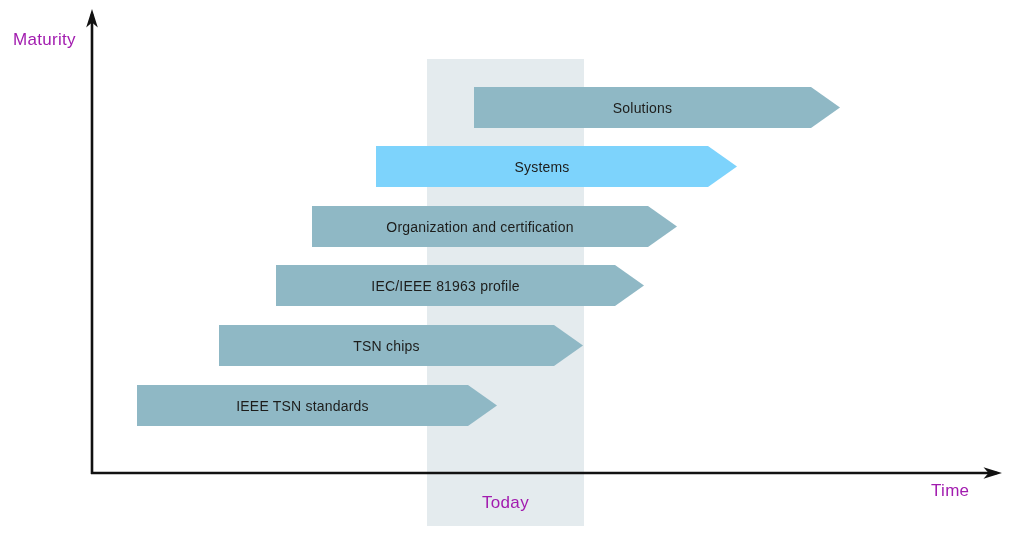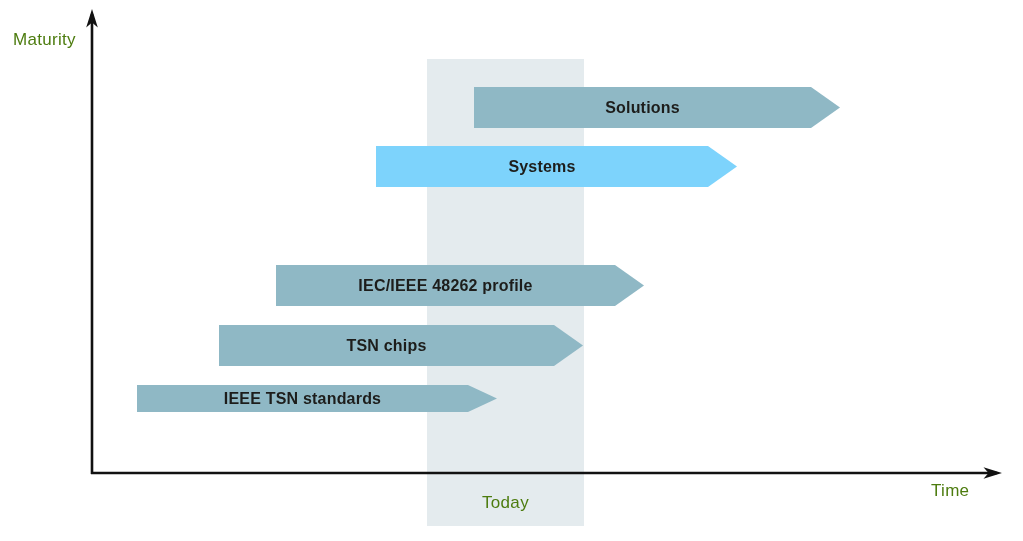--- a/index.html
+++ b/index.html
@@ -20,40 +20,40 @@
     background: #e4ebee;
   }
   .axes-svg {
     position: absolute;
     left: 0;
     top: 0;
     pointer-events: none;
   }
   .axis-label {
     position: absolute;
-    color: #4d7c0f;
+    color: #a21caf;
     font-size: 17px;
     letter-spacing: 0.3px;
     white-space: nowrap;
   }
   .arrow {
     position: absolute;
     display: flex;
     align-items: center;
     justify-content: center;
     background: #8fb8c5;
     
     clip-path: polygon(0 0, calc(100% - 29px) 0, 100% 50%, calc(100% - 29px) 100%, 0 100%);
     padding-right: 29px; 
     box-sizing: border-box;
   }
   .arrow-label {
     color: #1d1d1b;
-    font-size: 16px;
-    font-weight: bold;
+    font-size: 14px;
+    font-weight: normal;
     letter-spacing: 0.2px;
     white-space: nowrap;
   }
 </style>
 </head>
 <body>
 
 <div class="canvas">
 
   <div class="today-band" style="left: 427px; top: 59px; width: 157px; height: 467px; background: rgb(228, 235, 238);"></div>
@@ -72,23 +72,26 @@
   <div class="axis-label" style="left:931px; top:481px;text-align:right;">Time</div>
 
   <div class="axis-label" style="left:427px; top:493px; width:157px; text-align:center;">Today</div>
 
   <div class="arrow" style="left: 474px; top: 87px; width: 366px; height: 41px; background: rgb(143, 184, 197);">
     <span class="arrow-label" style="color: rgb(29, 29, 27);">Solutions</span>
   </div>
   <div class="arrow" style="left: 376px; top: 146px; width: 361px; height: 41px; background: #7dd3fc;">
     <span class="arrow-label" style="color: rgb(29, 29, 27);">Systems</span>
   </div>
+  <div class="arrow" style="left: 312px; top: 206px; width: 365px; height: 41px; background: rgb(143, 184, 197);">
+    <span class="arrow-label" style="color: rgb(29, 29, 27);">Organization and certification</span>
+  </div>
   <div class="arrow" style="left: 276px; top: 265px; width: 368px; height: 41px; background: rgb(143, 184, 197);">
-    <span class="arrow-label" style="color: rgb(29, 29, 27);">IEC/IEEE 48262 profile</span>
+    <span class="arrow-label" style="color: rgb(29, 29, 27);">IEC/IEEE 81963 profile</span>
   </div>
   <div class="arrow" style="left: 219px; top: 325px; width: 364px; height: 41px; background: rgb(143, 184, 197); justify-content: center;">
     <span class="arrow-label" style="color: rgb(29, 29, 27);">TSN chips</span>
   </div>
-  <div class="arrow" style="left: 137px; top: 385px; width: 360px; height: 27px; background: rgb(143, 184, 197);">
+  <div class="arrow" style="left: 137px; top: 385px; width: 360px; height: 41px; background: rgb(143, 184, 197);">
     <span class="arrow-label" style="color: rgb(29, 29, 27);">IEEE TSN standards</span>
   </div>
 
 </div>
 
 </body></html>

